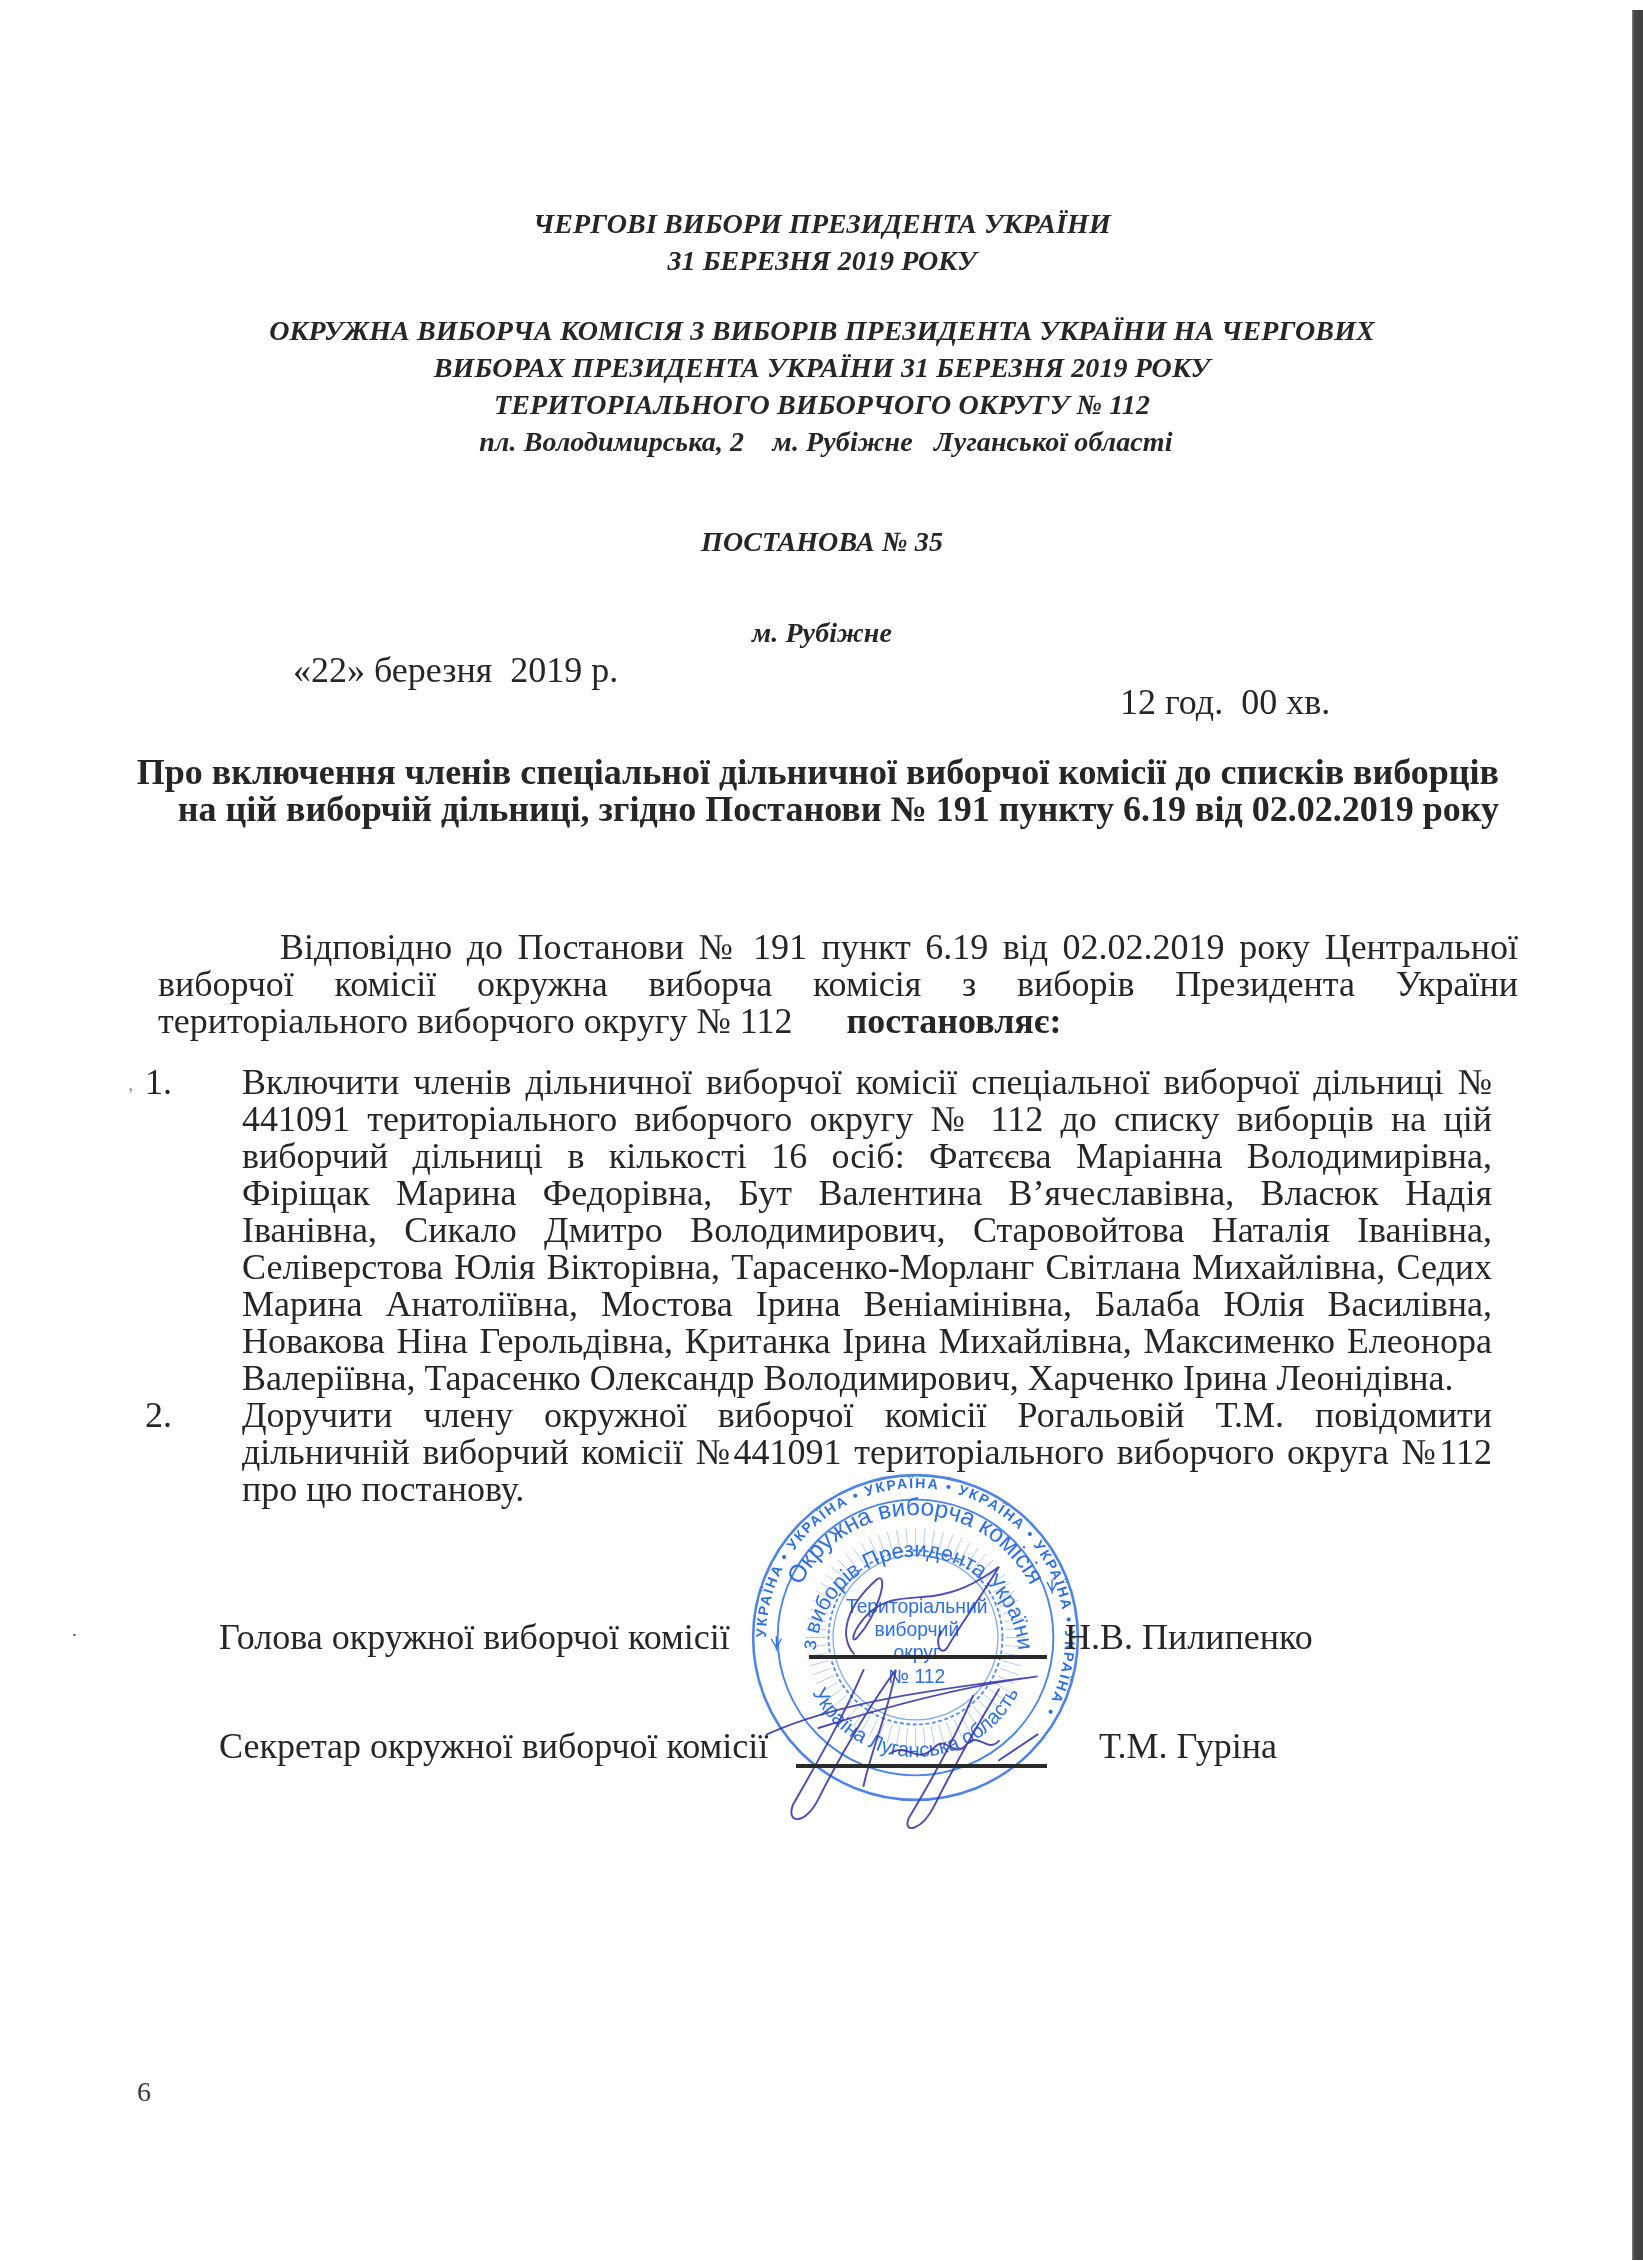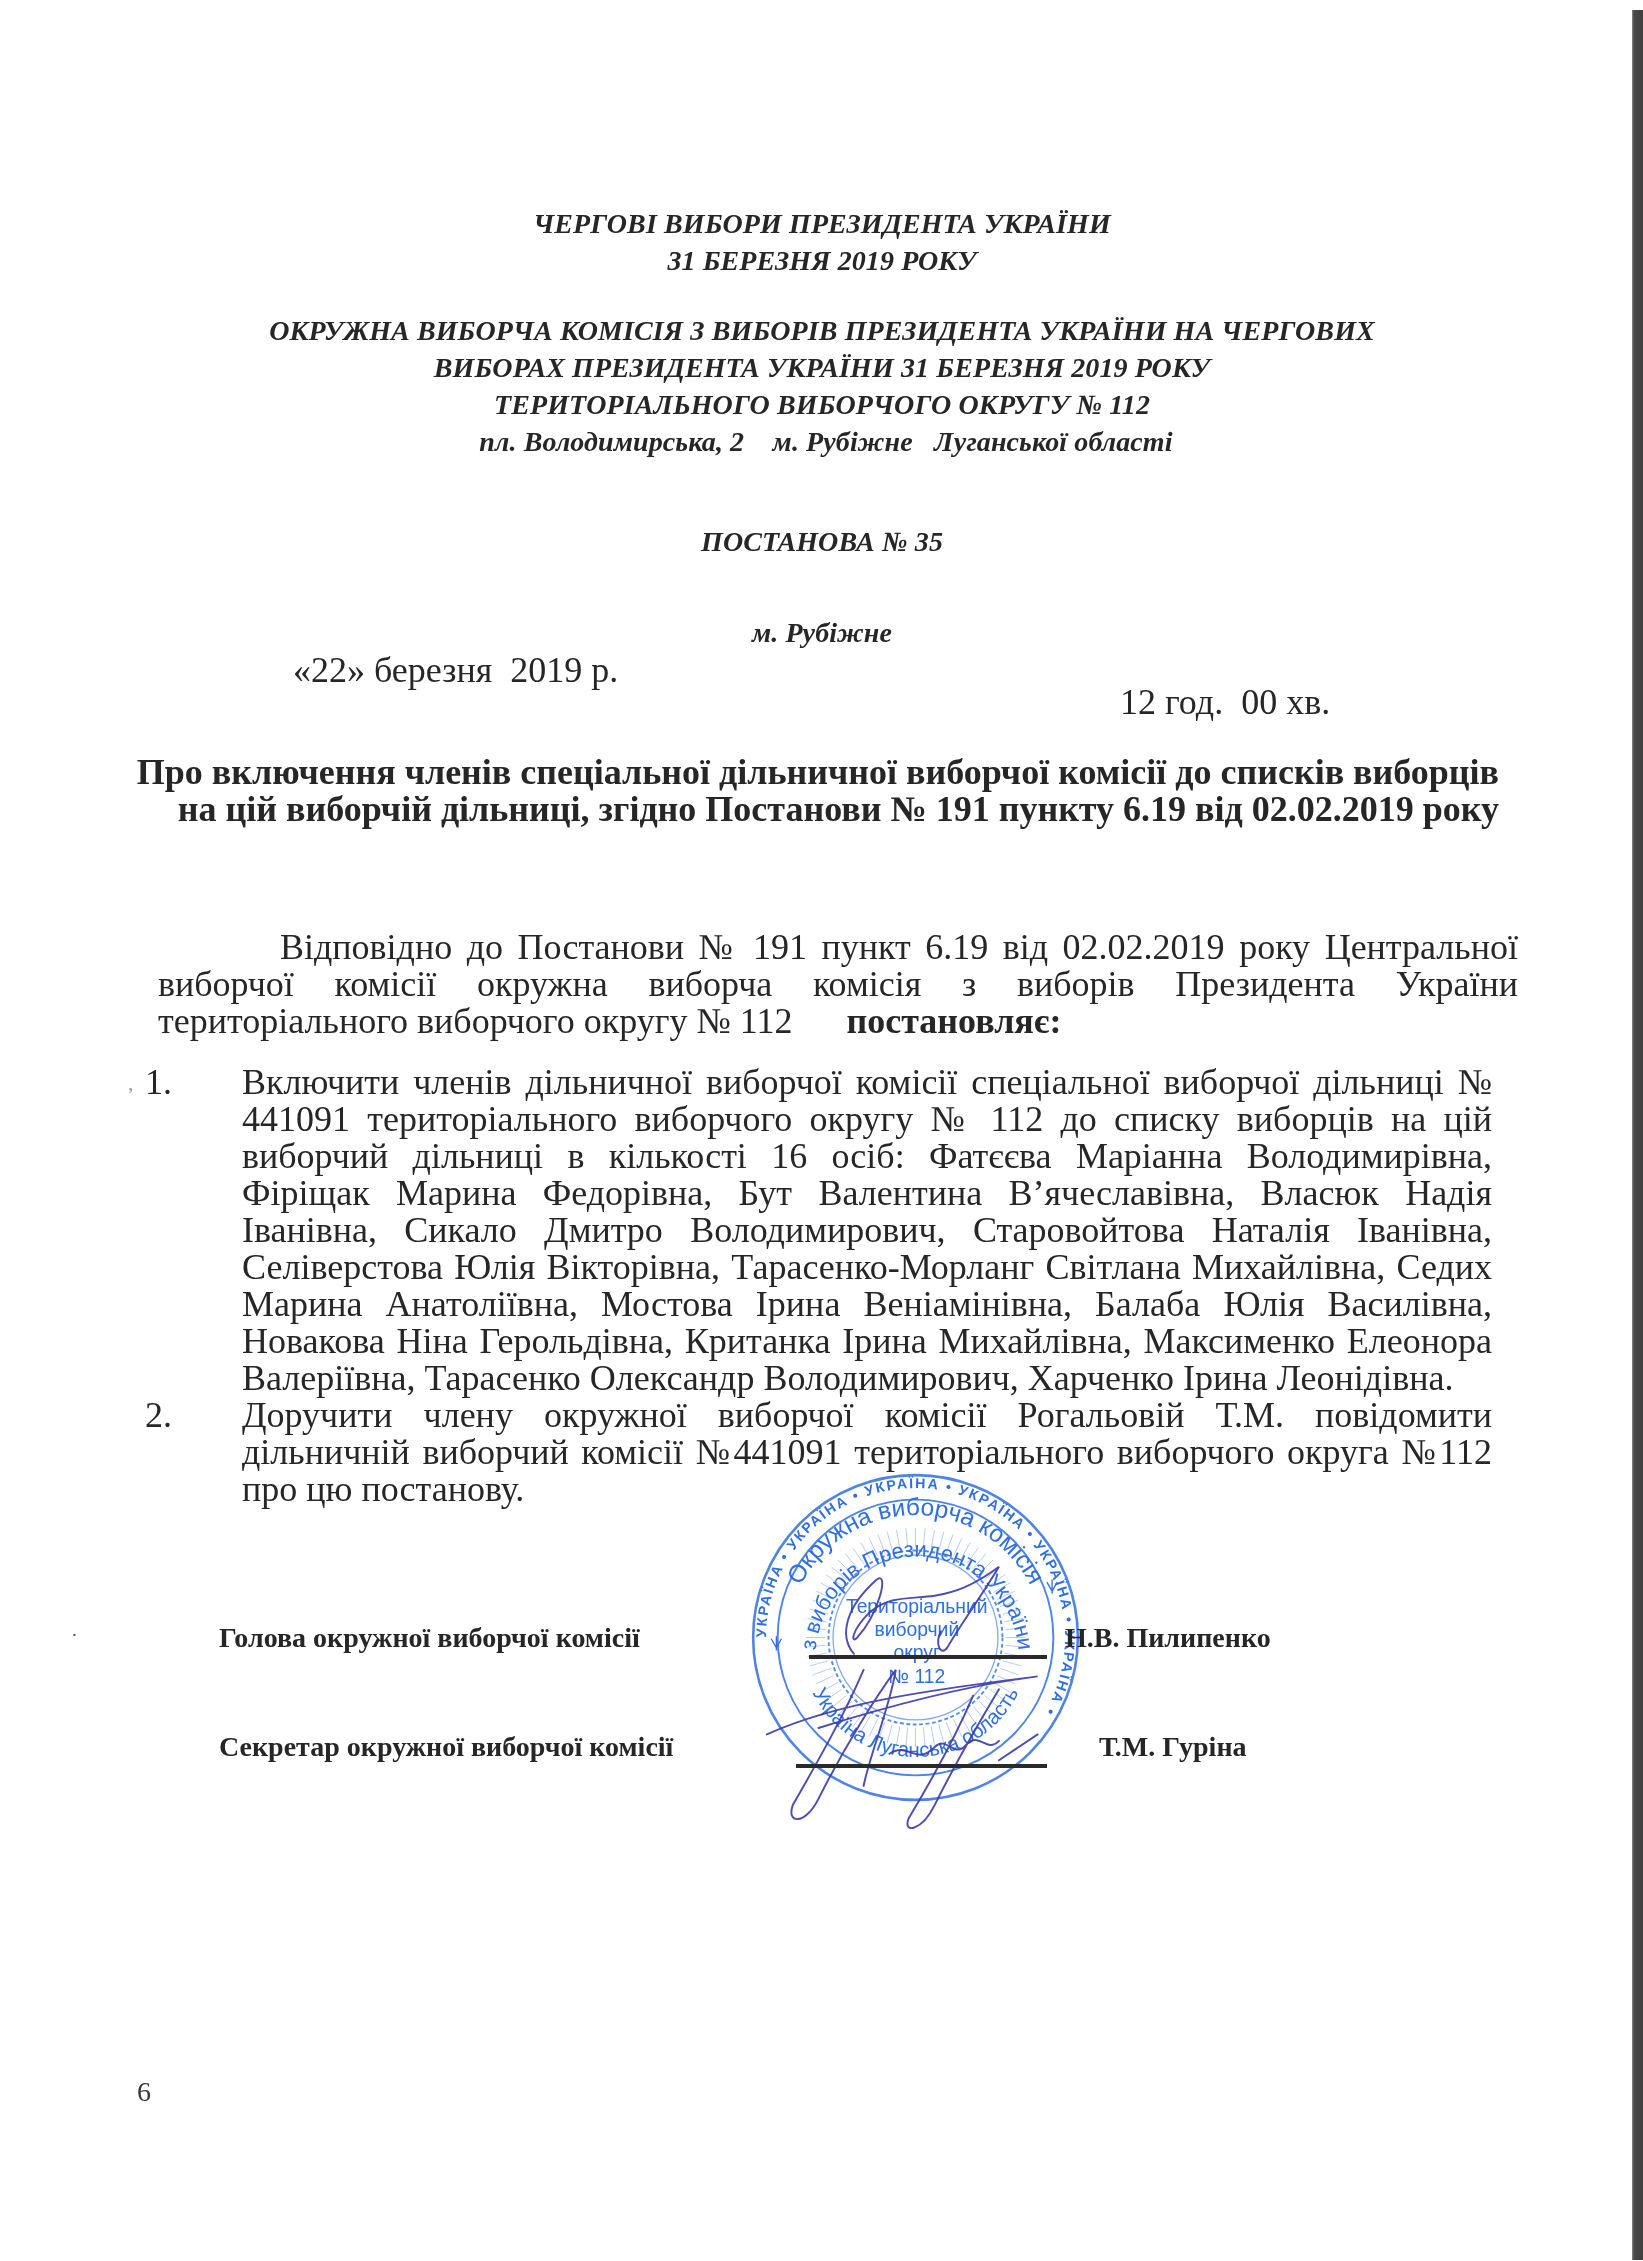--- a/index.html
+++ b/index.html
@@ -25,21 +25,21 @@
   .city { top: 614px; }
   .date { left: 293px; top: 652px; }
   .time { left: 1120px; top: 684px; text-align: center; }
   .subject { left: 132px; top: 754px; width: 1367px; }
   .body-para { left: 132px; top: 929px; width: 1360px; margin-left: 26px; }
   .body-para .indent { display: inline-block; width: 122px; }
   .list { left: 129px; top: 1064px; width: 1363px; }
   .li { position: relative; padding-left: 113px; }
   .li .num { position: absolute; left: 16px; top: 0; }
   .tick-mark { left: 128px; top: 1070px; font-size: 22px; color: #9a9a9a; }
-  .sig-row { font-weight: bold; font-size: 28px; line-height: 37px; }
+  .sig-row { font-weight: normal; font-size: 36px; line-height: 37px; }
   .sig-label { left: 219px; }
   .sig1 { top: 1619px; }
   .sig2 { top: 1728px; }
   .sig-name1 { left: 1065px; top: 1619px; text-align: center; }
   .sig-name2 { left: 1099px; top: 1728px; }
   .sig-line { position: absolute; height: 3.9px; background: #2a2a2a; }
   .sig-line1 { left: 809px; top: 1655px; width: 238px; }
   .sig-line2 { left: 796px; top: 1764px; width: 251px; }
   .page-number { left: 137px; top: 2076px; font-size: 28px; font-weight: normal; color: #3a3a3a; }
   .dot-mark { left: 72px; top: 1619px; font-size: 19.3px; color: #555; }

